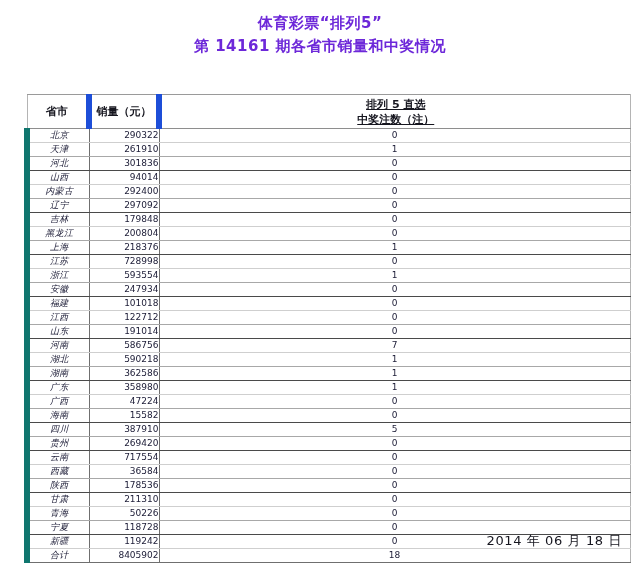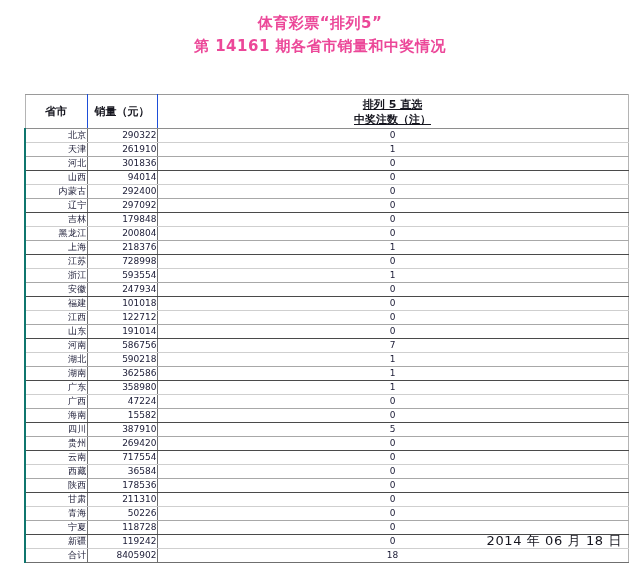--- a/index.html
+++ b/index.html
@@ -22,21 +22,21 @@
     left: 0;
     top: 12px;
     width: 640px;
     text-align: center;
   }
   .title-line {
     font-size: 15px;
     font-weight: bold;
     line-height: 23px;
     letter-spacing: 0.5px;
-    color: #ec4899;
+    color: #6d28d9;
     white-space: nowrap;
   }
 
   
   #sales-table-wrap {
     position: absolute;
     left: 24px;
     top: 94px;
     width: 603px;
   }
@@ -64,21 +64,21 @@
     height: 33px;
     vertical-align: middle;
     text-align: center;
     border-top: 1px solid #9a9a9a;
     border-bottom: 1px solid #8e8e8e;
     background: #ffffff;
     color: #16161f;
   }
   thead th.th-prov,
   thead th.th-sales {
-    border-right: 1px solid #1d4ed8;
+    border-right: 6px solid #1d4ed8;
   }
   thead th.th-prov { border-left: 1px solid #b4b4b4; }
   thead th.th-win  { border-right: 1px solid #b4b4b4; text-decoration: underline; }
   .th-sub {
     display: block;
     line-height: 15px;
   }
 
   
   tbody tr { height: 13px; }
@@ -86,24 +86,25 @@
     height: 13px;
     line-height: 13px;
     vertical-align: middle;
     border-bottom: 1px solid #cfcfcf;
     white-space: nowrap;
   }
   tbody tr.sep-strong td { border-bottom: 1px solid #4a4a4a; }
   tbody tr.sep-mid td { border-bottom: 1px solid #a8a8a8; }
 
   td.cell-prov {
-    text-align: right;
-    border-left: 2px solid #0f766e;
+    text-align: center;
+    border-left: 6px solid #0f766e;
     border-right: 1px solid #6f6f6f;
     letter-spacing: 0.3px;
+    font-style: italic;
   }
   td.cell-sales {
     text-align: right;
     padding-right: 4px;
     border-right: 1px solid #6f6f6f;
   }
   td.cell-win {
     text-align: center;
     border-right: 1px solid #b4b4b4;
   }

